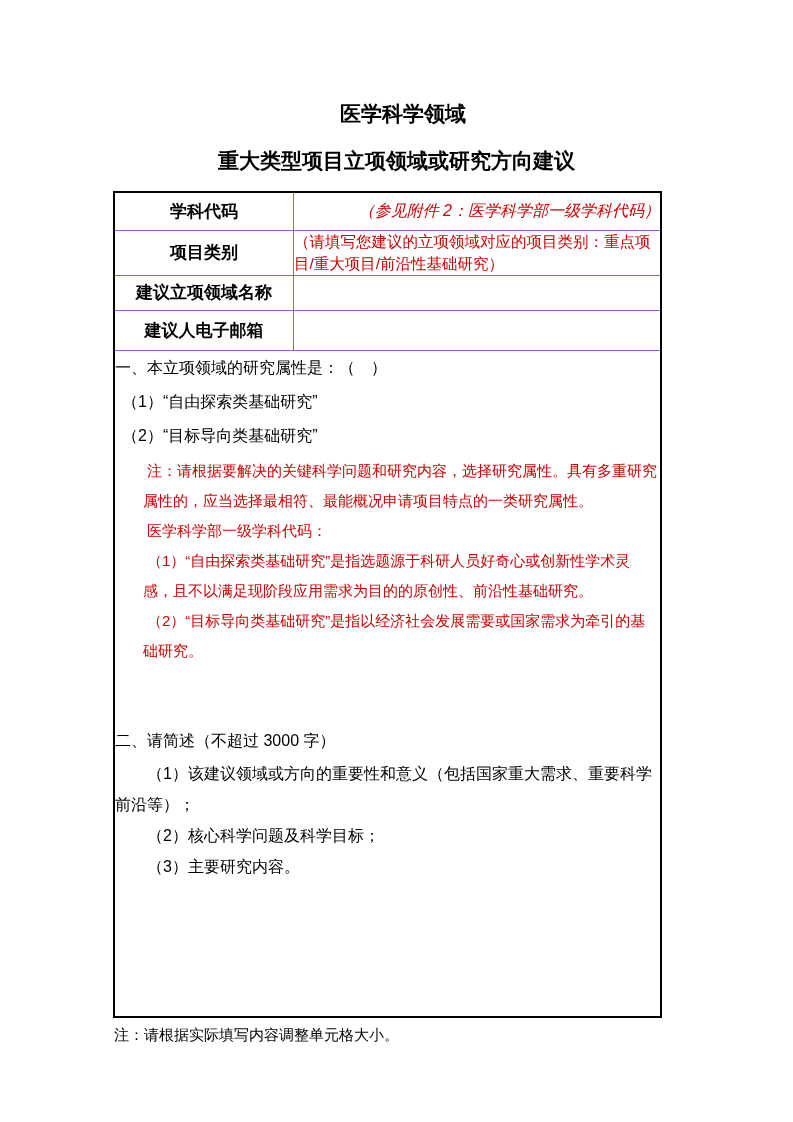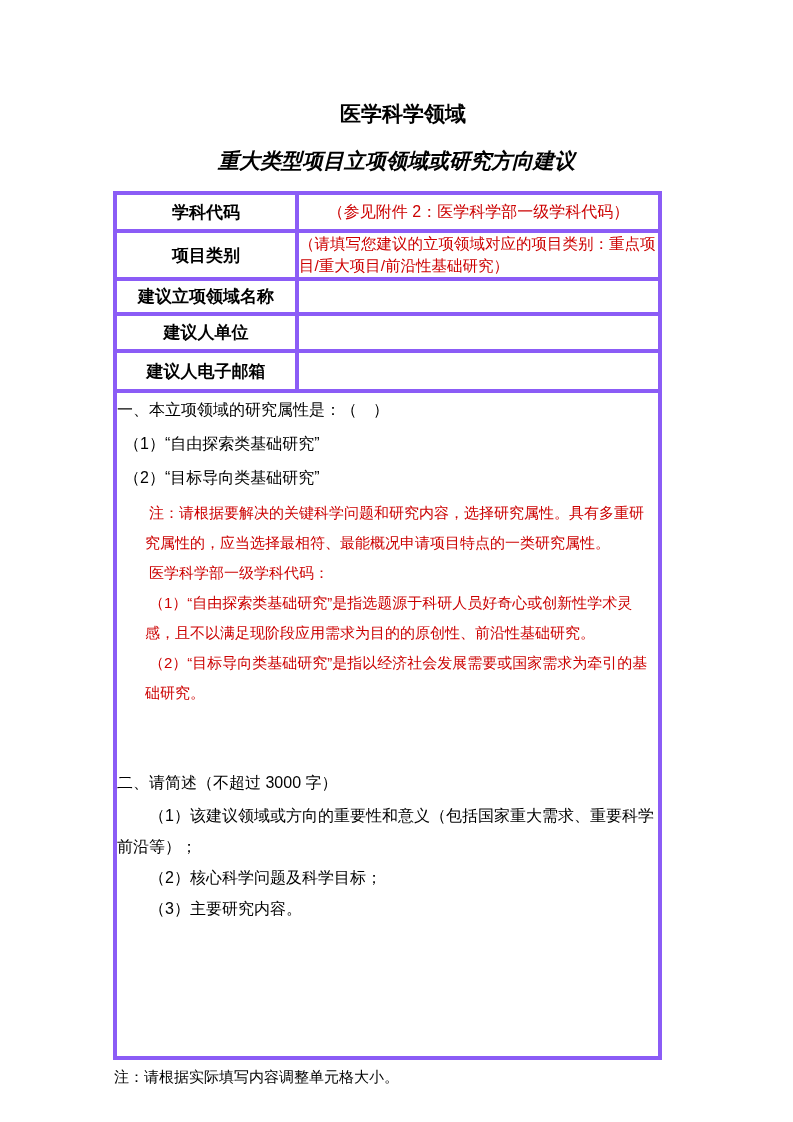--- a/index.html
+++ b/index.html
@@ -11,48 +11,48 @@
     overflow: hidden;
   }
   .title {
     text-align: center;
     font-weight: bold;
     font-size: 21px;
     line-height: 26px;
     margin: 0;
   }
   .title1 { margin-top: 101px; padding-left: 13px; }
-  .title2 { margin-top: 21px; font-style: italic; }
+  .title2 { margin-top: 21px; }
 
   table.form {
     border-collapse: collapse;
     table-layout: fixed;
     margin: 17px 0 0 113px;
     width: 549px;
     border: 2px solid #000;
   }
   table.form td {
-    border: 4px solid #8b5cf6;
+    border: 1px solid #8b5cf6;
     padding: 0;
     overflow: hidden;
   }
   td.lbl {
     width: 178px;
     text-align: center;
     vertical-align: middle;
     font-weight: bold;
     font-size: 17px;
   }
   td.val {
     vertical-align: middle;
     font-size: 16px;
     padding: 1px 3px;
   }
   .red { color: #cc0000; }
-  td.val.center { text-align: center; }
+  td.val.center { text-align: right; font-style: italic; }
   td.val.wrap2 { font-size: 15.5px; line-height: 22px; text-align: left; }
 
   tr.r1 { height: 38px; }
   tr.r2 { height: 45px; }
   tr.r3 { height: 35px; }
   tr.r4 { height: 37px; }
   tr.r5 { height: 37px; }
   tr.r6 { height: 40px; }
   tr.rbig { height: 667px; }
 
@@ -99,24 +99,20 @@
       <td class="val center red">（参见附件 2：医学科学部一级学科代码）</td>
     </tr>
     <tr class="r2">
       <td class="lbl">项目类别</td>
       <td class="val wrap2 red">（请填写您建议的立项领域对应的项目类别：重点项目/重大项目/前沿性基础研究）</td>
     </tr>
     <tr class="r3">
       <td class="lbl">建议立项领域名称</td>
       <td class="val"></td>
     </tr>
-    <tr class="r5">
-      <td class="lbl">建议人单位</td>
-      <td class="val"></td>
-    </tr>
     <tr class="r6">
       <td class="lbl">建议人电子邮箱</td>
       <td class="val"></td>
     </tr>
     <tr class="rbig">
       <td class="bigcell" colspan="2">
         <p class="line">一、本立项领域的研究属性是：（　）</p>
         <p class="line opt">（1）“自由探索类基础研究”</p>
         <p class="line opt">（2）“目标导向类基础研究”</p>
         <p class="note note-first red">注：请根据要解决的关键科学问题和研究内容，选择研究属性。具有多重研究属性的，应当选择最相符、最能概况申请项目特点的一类研究属性。</p>

